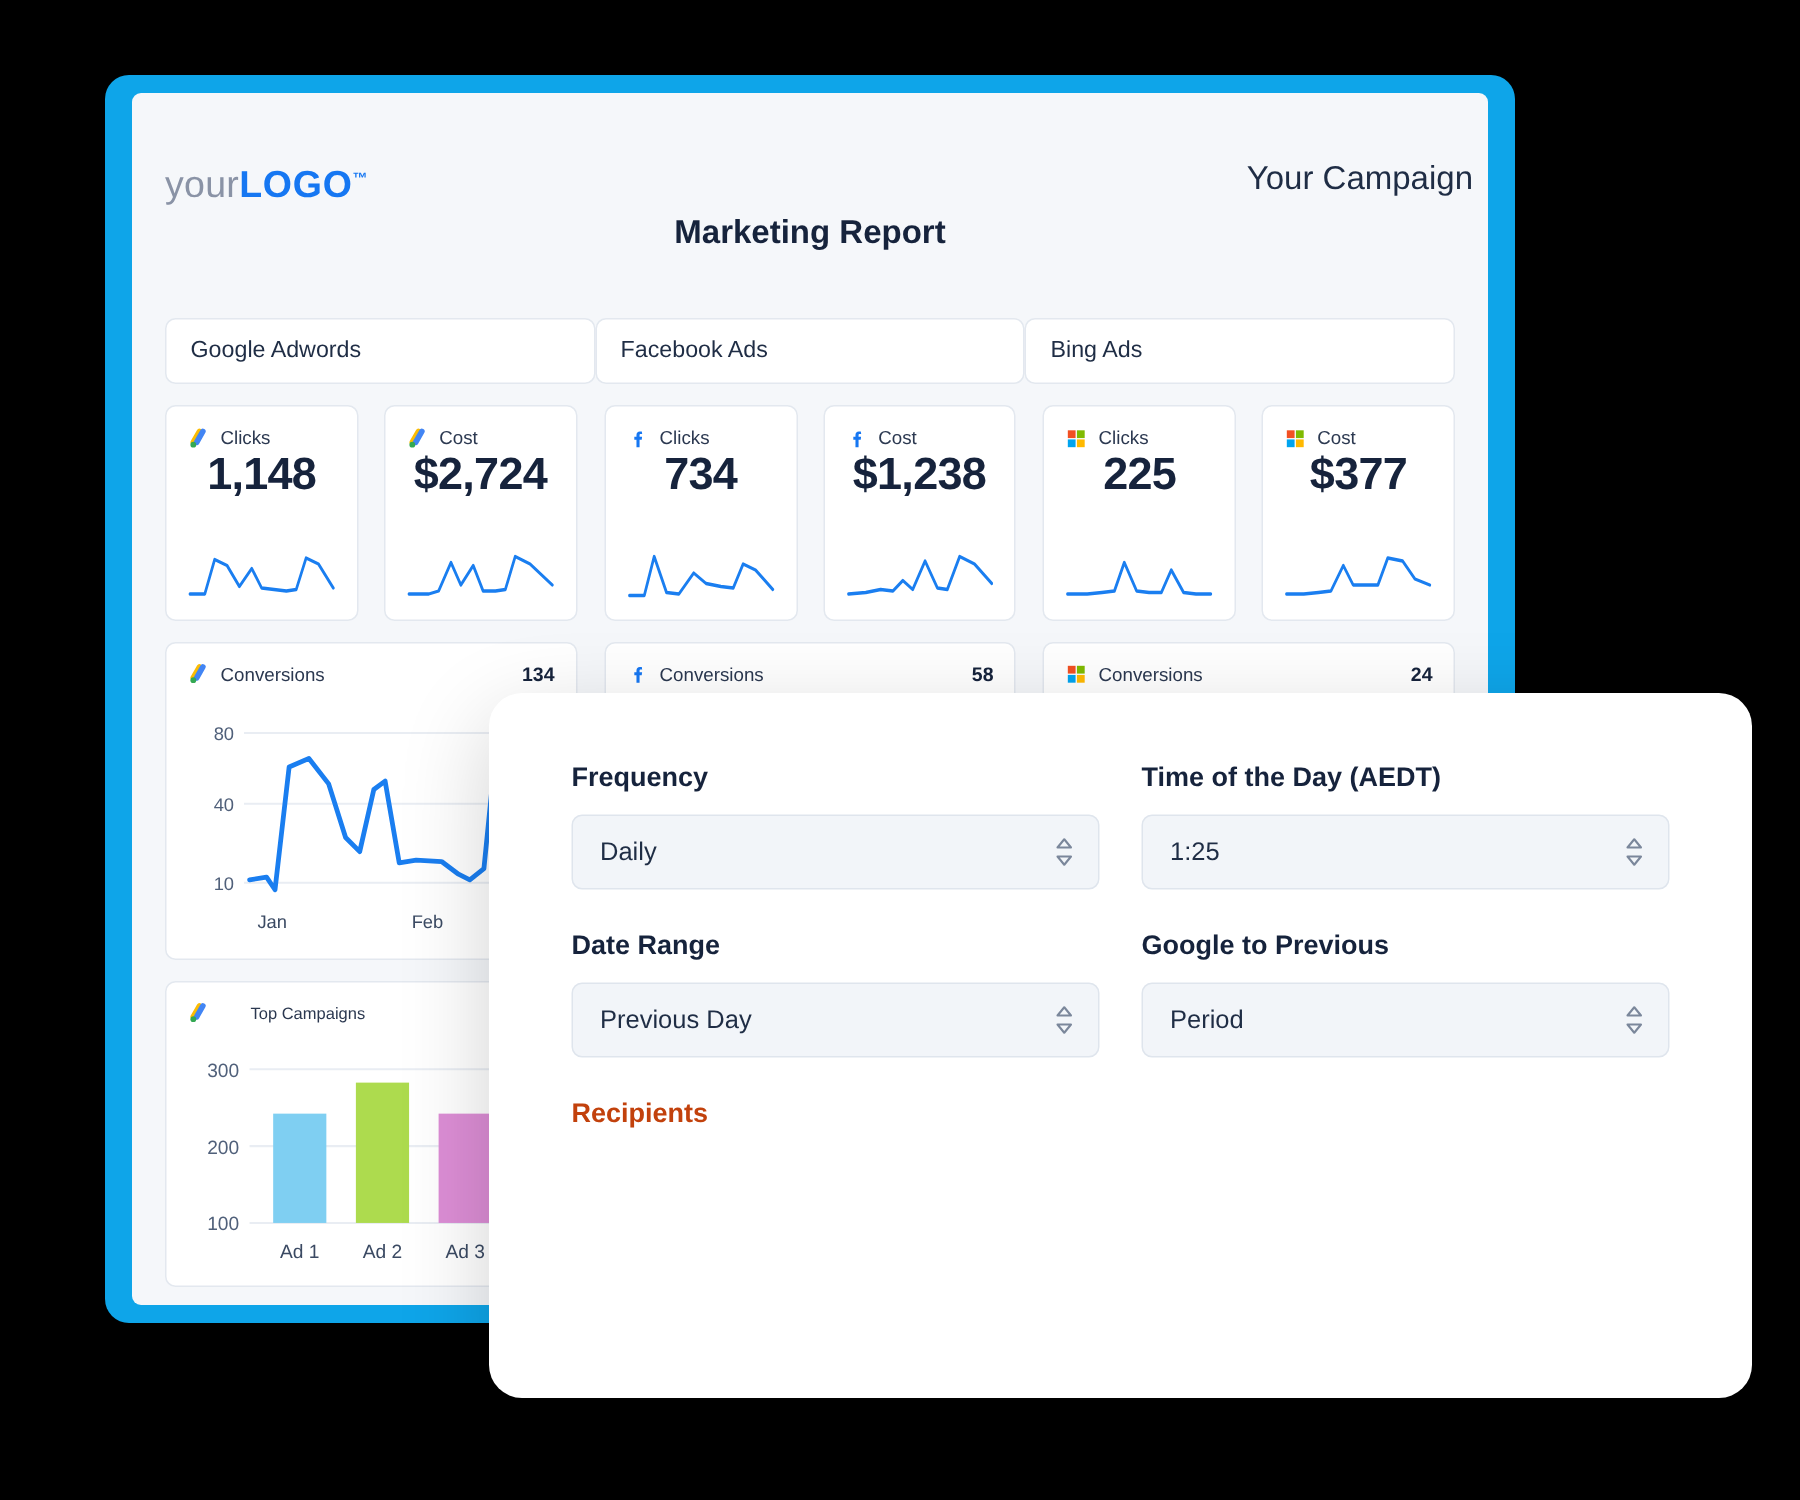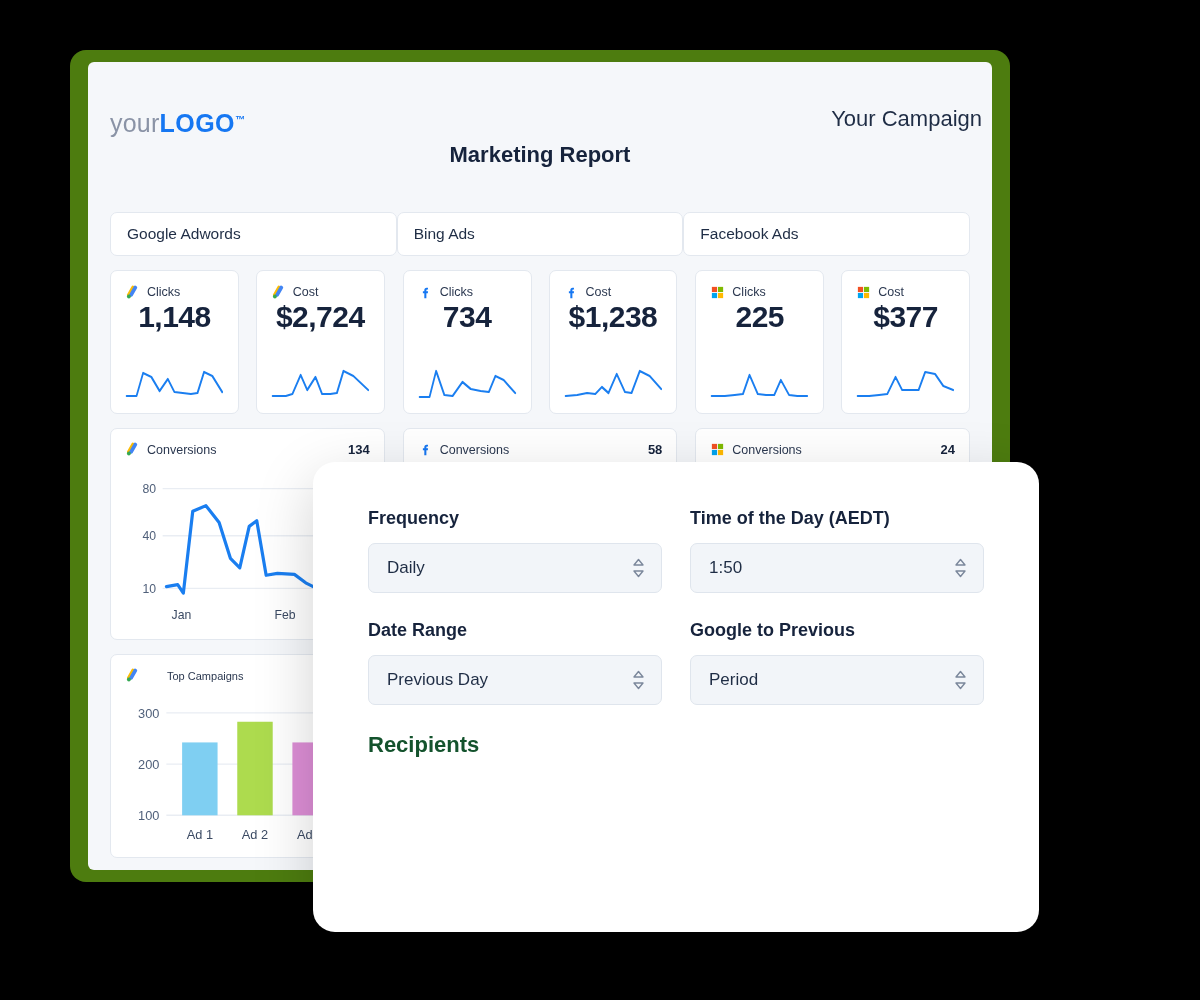--- a/index.html
+++ b/index.html
@@ -8,21 +8,21 @@
     background: #000000;
     font-family: "Liberation Sans", sans-serif;
     overflow: hidden;
   }
   .stage { position: relative; width: 1200px; height: 1000px; }
 
   
   .window {
     position: absolute; left: 70px; top: 50px;
     width: 940px; height: 832px;
-    background: #4d7c0f;
+    background: #0ea5e9;
     border-radius: 16px;
     box-shadow: 0 10px 40px rgba(0,0,0,0.10);
   }
   .panel {
     position: absolute; left: 18px; top: 12px;
     width: 904px; height: 808px;
     background: #f5f7fa;
     border-radius: 6px;
     overflow: hidden;
   }
@@ -94,22 +94,22 @@
   .b-head { display: flex; align-items: center; gap: 7px; }
   .b-label { font-size: 11px; color: #2b3850; margin-left: 20px; }
   .b-chart { margin-top: 6px; flex: 1; }
   .b-chart svg { width: 100%; height: 100%; display: block; }
 
   
   .ico { width: 15px; height: 15px; display: block; flex: 0 0 auto; }
 
   
   .modal {
-    position: absolute; left: 313px; top: 462px;
-    width: 726px; height: 470px;
+    position: absolute; left: 326px; top: 462px;
+    width: 842px; height: 470px;
     background: #ffffff;
     border-radius: 22px;
     box-shadow: 0 18px 60px rgba(0,0,0,0.18);
     padding: 46px 55px 0 55px;
   }
   .grid2 { display: flex; gap: 28px; }
   .field { flex: 1; }
   .f-label {
     font-size: 18px; font-weight: 700; color: #16233c;
     margin-bottom: 14px;
@@ -119,21 +119,21 @@
     background: #f2f5f9; border: 1px solid #dfe5ed; border-radius: 7px;
     display: flex; align-items: center; padding: 0 18px;
     font-size: 17px; color: #1f2d45;
   }
   .stepper {
     position: absolute; right: 16px; top: 50%;
     transform: translateY(-50%);
     width: 13px; height: 20px;
   }
   .row-gap { height: 27px; }
-  .recip-label { font-size: 22px; font-weight: 700; color: #14532d; margin-bottom: 14px; }
+  .recip-label { font-size: 18px; font-weight: 700; color: #c2410c; margin-bottom: 14px; }
   .recip-box {
     background: #f2f5f9; border: 1px solid #dfe5ed; border-radius: 7px;
     min-height: 62px; display: flex; align-items: center; gap: 13px;
     padding: 0 20px;
   }
   .chip {
     background: #1677f2; color: #ffffff; border-radius: 4px;
     height: 32px; display: flex; align-items: center; gap: 11px;
     padding: 0 12px 0 14px; font-size: 15px; font-weight: 700;
   }
@@ -153,24 +153,24 @@
         </div>
         <div class="campaign">Your Campaign</div>
         <div class="report-title">Marketing Report</div>
       </div>
 
       <div class="tabs">
         <div class="tab card">
           <span>Google Adwords</span>
         </div>
         <div class="tab card">
+          <span>Facebook Ads</span>
+        </div>
+        <div class="tab card">
           <span>Bing Ads</span>
-        </div>
-        <div class="tab card">
-          <span>Facebook Ads</span>
         </div>
       </div>
 
       <div class="metric-row">
 
         <div class="metric-group">
           <div class="metric card">
             <div class="m-head">
               <svg class="ico" viewBox="0 0 24 24">
                 <path d="M10.2 2.6 L3.6 14.2 a3 3 0 0 0 1.1 4.1 3 3 0 0 0 4.1-1.1 L15.4 5.6 a3 3 0 0 0-1.1-4.1 3 3 0 0 0-4.1 1.1 Z" fill="#fbbc04"></path>
@@ -398,21 +398,21 @@
           <span>Daily</span>
           <svg class="stepper" viewBox="0 0 12 20">
             <path d="M6 1.5 L10.5 7 H1.5 Z" fill="none" stroke="#7b879b" stroke-width="1.4" stroke-linejoin="round"></path>
             <path d="M6 18.5 L10.5 13 H1.5 Z" fill="none" stroke="#7b879b" stroke-width="1.4" stroke-linejoin="round"></path>
           </svg>
         </div>
       </div>
       <div class="field">
         <div class="f-label">Time of the Day (AEDT)</div>
         <div class="select">
-          <span>1:50</span>
+          <span>1:25</span>
           <svg class="stepper" viewBox="0 0 12 20">
             <path d="M6 1.5 L10.5 7 H1.5 Z" fill="none" stroke="#7b879b" stroke-width="1.4" stroke-linejoin="round"></path>
             <path d="M6 18.5 L10.5 13 H1.5 Z" fill="none" stroke="#7b879b" stroke-width="1.4" stroke-linejoin="round"></path>
           </svg>
         </div>
       </div>
     </div>
 
     <div class="row-gap"></div>
 

